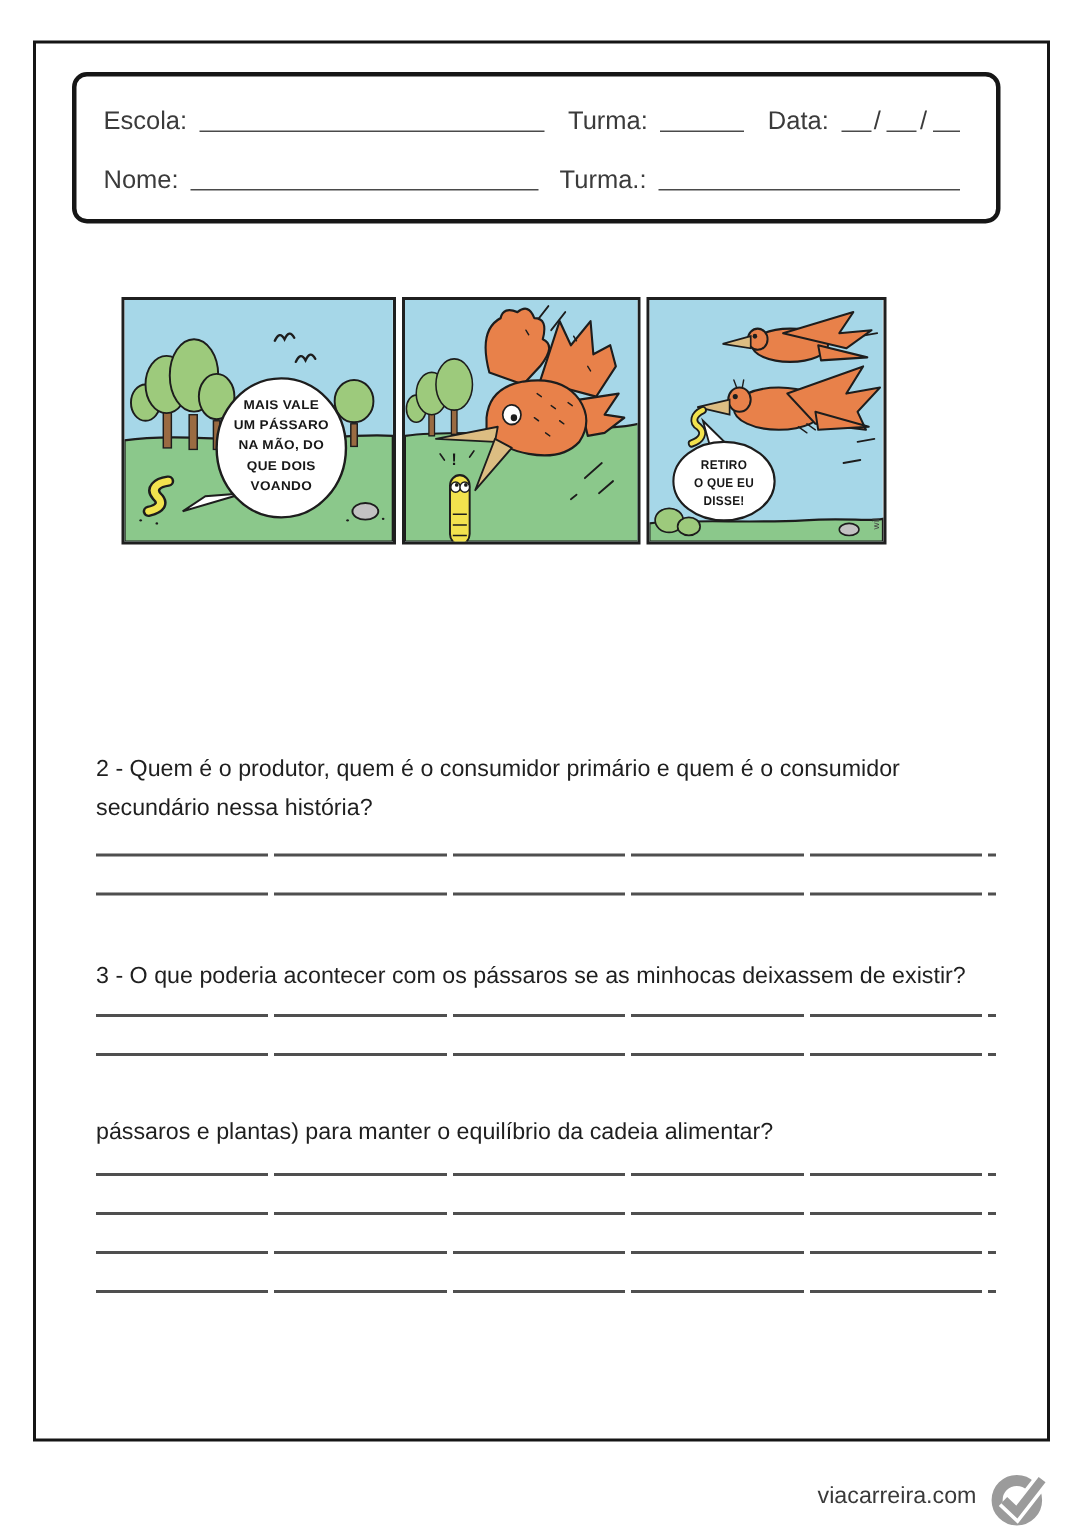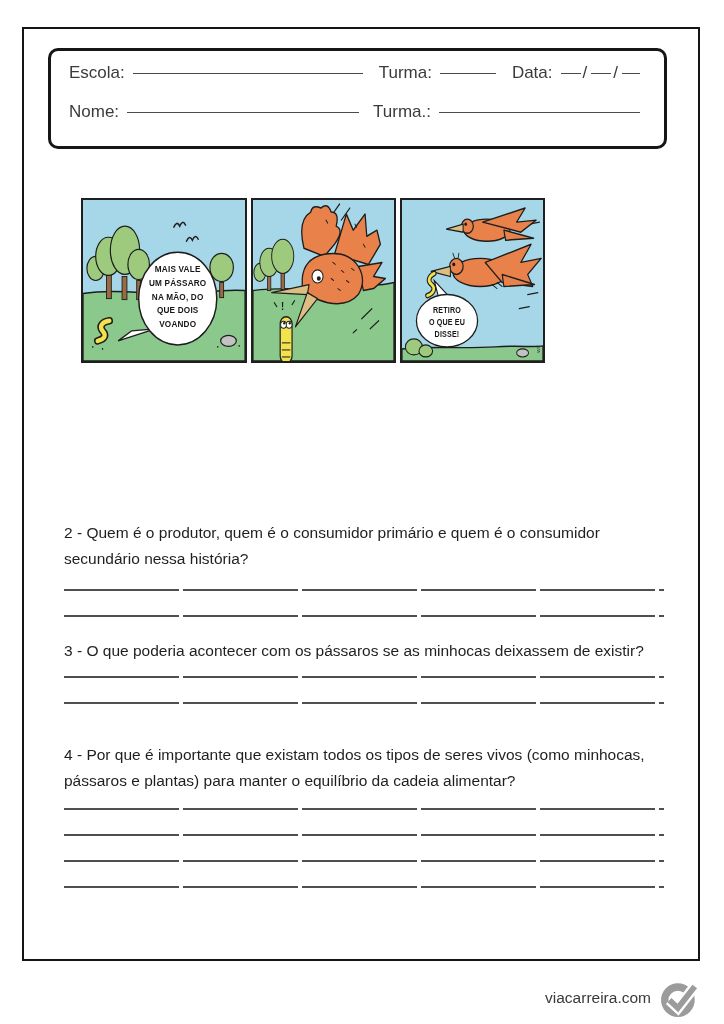--- a/index.html
+++ b/index.html
@@ -11,31 +11,31 @@
   .page-frame {
     position:absolute; left:22px; top:27px; width:674px; height:930px;
     border:2.5px solid #151515; background:#ffffff;
   }
   
   .header-box {
     position:absolute; left:48px; top:48px; width:619px; height:101px;
     border:3px solid #161616; border-radius:10px; box-sizing:border-box;
     padding:5px 24px 0 18px; background:#fff;
   }
-  .form-row { display:flex; align-items:center; height:34px; font-size:17px; color:#3b3b3b; }
+  .form-row { display:flex; align-items:flex-end; height:34px; font-size:17px; color:#3b3b3b; }
   .form-row + .form-row { margin-top:5px; }
   .lbl { line-height:1.05; white-space:nowrap; }
   .blank { border-bottom:1.7px solid #4a4a4a; height:2px; margin:0 0 2px 8px; }
   .grow { flex:1; }
   .w56 { width:56px; } .w232 { width:232px; } .w20 { width:20px; } .w18 { width:18px; }
   .mr16 { margin-right:16px; } .ml14 { margin-left:14px; }
   .slash { line-height:1.05; padding:0 2px; }
 
   
-  .comic-strip { position:absolute; left:81px; top:198px; width:464px; height:165px; display:flex; gap:4px; }
+  .comic-strip { position:absolute; left:81px; top:198px; width:510px; height:165px; display:flex; gap:4px; }
   .panel { border:2px solid #1f1f1f; box-sizing:border-box; background:#fff; }
   .panel svg { display:block; width:100%; height:100%; }
   .p1 { flex:1.15; } .p2 { flex:1; } .p3 { flex:1;text-decoration:underline; }
   svg .ink { stroke:#1d1d1d; }
   svg .bubble { fill:#ffffff; stroke:#1d1d1d; }
   svg text.bubble-txt {
     font-family:"Liberation Sans", sans-serif; font-weight:bold; font-size:8.4px;
     fill:#171717; text-anchor:middle; letter-spacing:.2px;
   }
   svg text.mark { font-family:"Liberation Sans", sans-serif; font-weight:bold; fill:#171717; }
@@ -246,21 +246,21 @@
           <text class="bubble-txt" x="53" y="112">RETIRO</text>
           <text class="bubble-txt" x="53" y="124">O QUE EU</text>
           <text class="bubble-txt" x="53" y="136">DISSE!</text>
         </g>
         <text class="sig" transform="translate(163,152) rotate(-90)">wil</text>
       </svg>
     </div>
   </div>
 
 
-  <div class="question" style="top:520px">
+  <div class="question" style="top:500px">
     <p class="q-text">
       <span class="q-line">2 - Quem é o produtor, quem é o consumidor primário e quem é o consumidor</span>
       <span class="q-line">secundário nessa história?</span>
     </p>
     <div class="answers">
       <div class="answer-line"></div>
       <div class="answer-line"></div>
     </div>
   </div>
 
@@ -269,21 +269,20 @@
       <span class="q-line">3 - O que poderia acontecer com os pássaros se as minhocas deixassem de existir?</span>
     </p>
     <div class="answers gap-sm">
       <div class="answer-line"></div>
       <div class="answer-line"></div>
     </div>
   </div>
 
   <div class="question" style="top:742px">
     <p class="q-text">
-      <span class="q-line">4 - Por que é importante que existam todos os tipos de seres vivos (como minhocas,</span>
       <span class="q-line">pássaros e plantas) para manter o equilíbrio da cadeia alimentar?</span>
     </p>
     <div class="answers gap-md">
       <div class="answer-line"></div>
       <div class="answer-line"></div>
       <div class="answer-line"></div>
       <div class="answer-line"></div>
     </div>
   </div>
 

